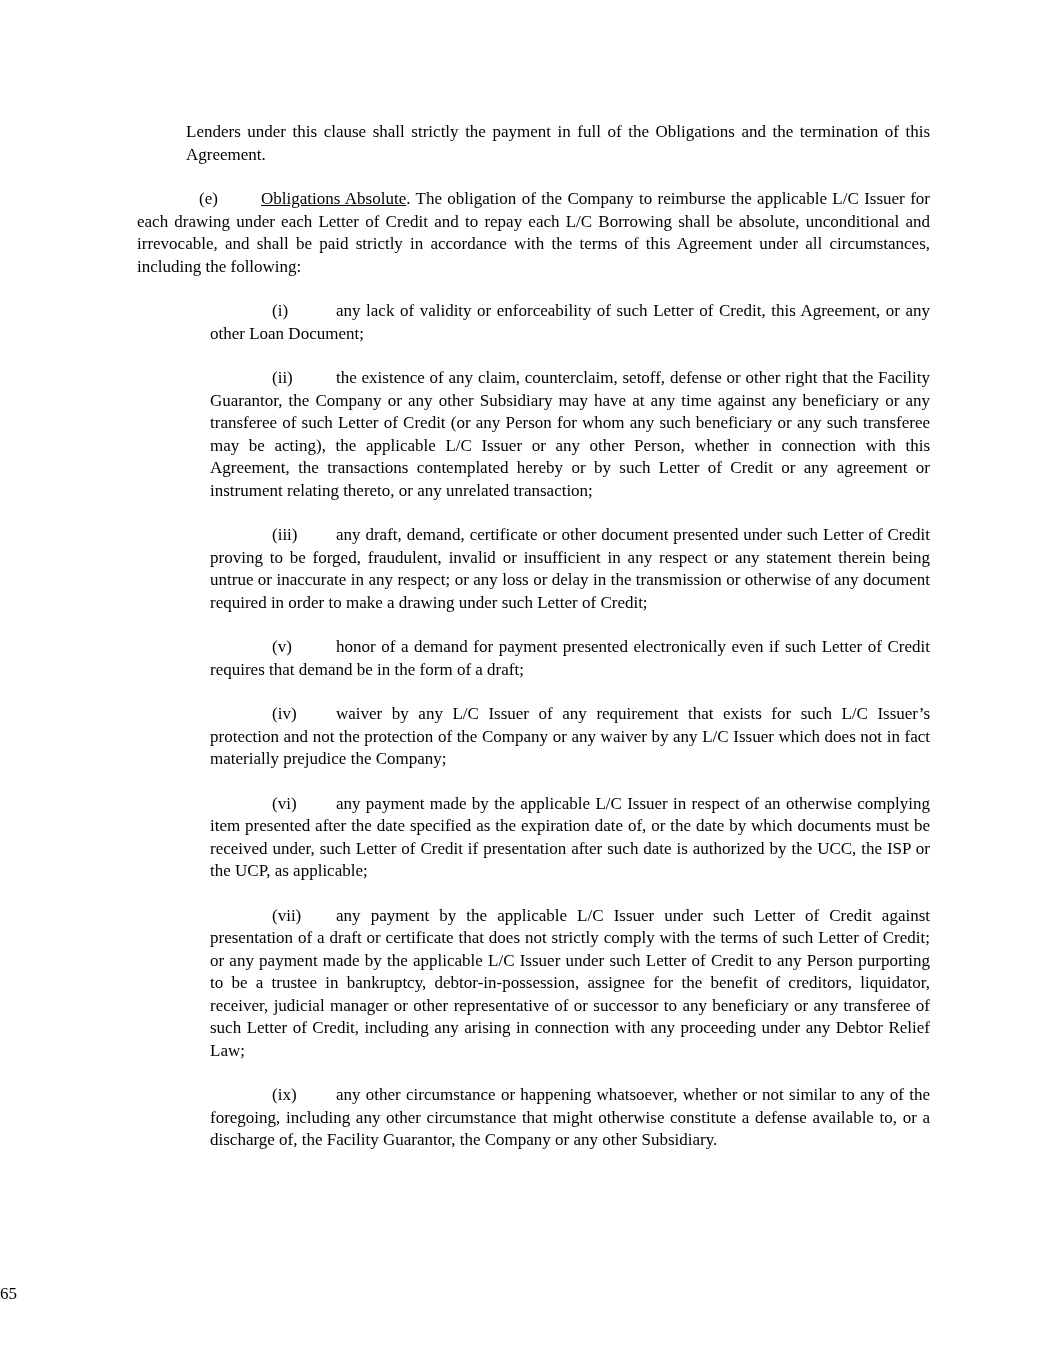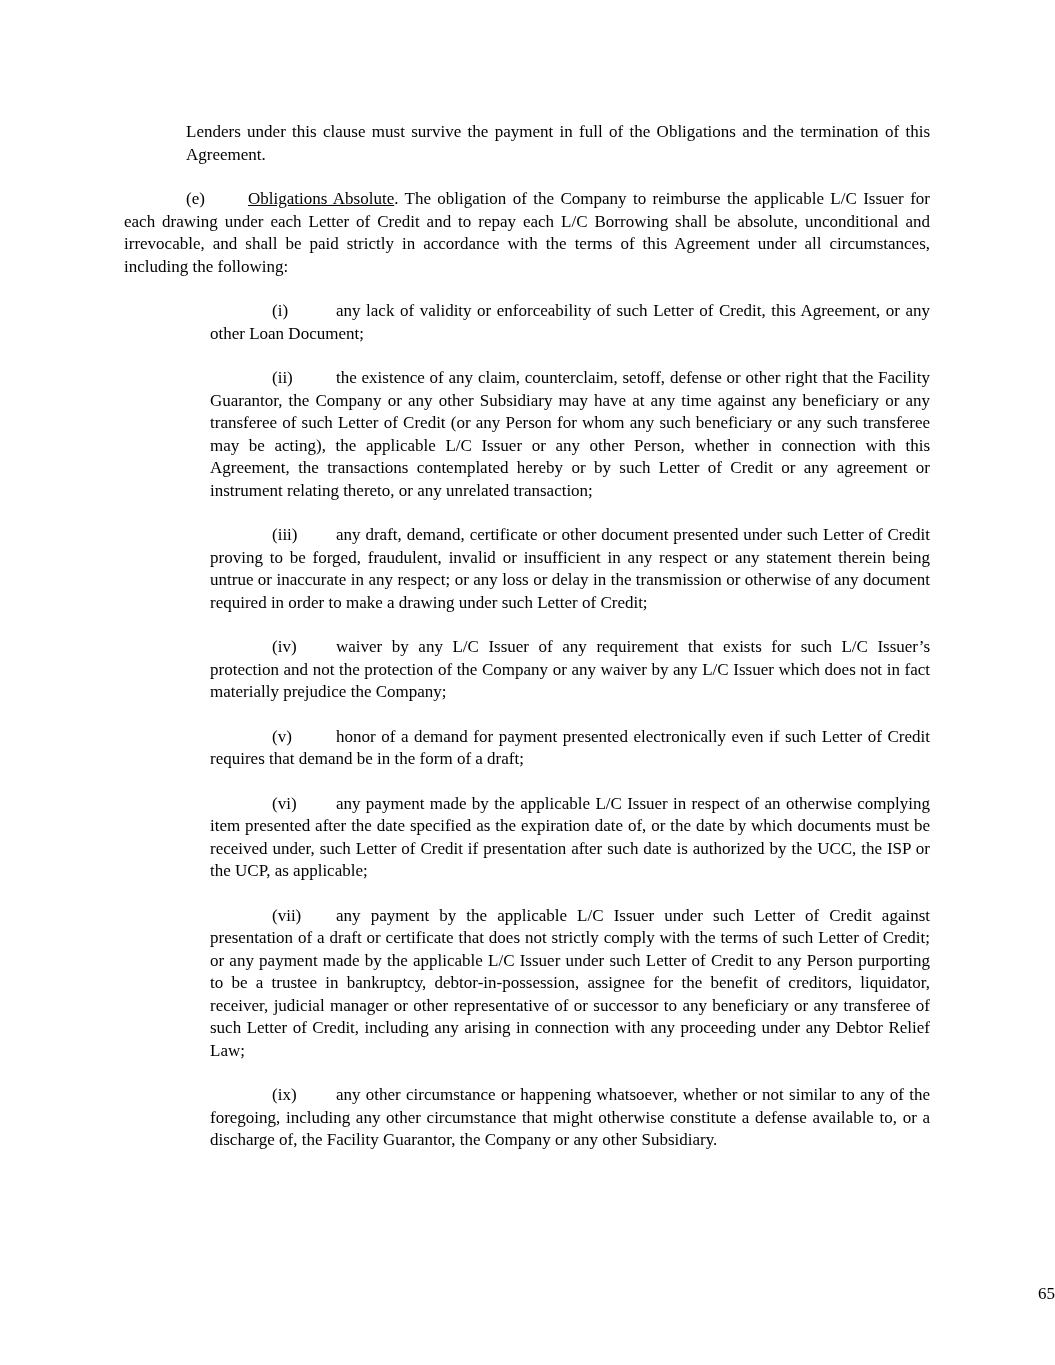--- a/index.html
+++ b/index.html
@@ -16,46 +16,46 @@
     box-sizing: border-box;
     padding: 121px 125px 0 124px;
   }
   .page p {
     margin: 0 0 22px 0;
     text-align: justify;
   }
   
   p.cont { margin-left: 62px; }
   
-  p.lettered { text-indent: 62px; }
+  p.lettered { text-indent: 62px; margin-left: 13px; }
   
   p.item { margin-left: 86px; text-indent: 62px; }
   .para-label { display: inline-block; text-indent: 0; }
   p.lettered .para-label { width: 62px; }
   p.item .para-label { width: 64px; }
   .underlined { text-decoration: underline; }
   .page-number {
     position: absolute;
     left: 0;
     right: 0;
     bottom: 60px;
-    text-align: right;
+    text-align: left;
     text-indent: 0;
   }
 </style>
 </head>
 <body>
 
 <div class="page">
   <div id="document-body">
-      <p class="cont">Lenders under this clause must survive the payment in full of the Obligations and the termination of this Agreement.</p>
+      <p class="cont">Lenders under this clause shall strictly the payment in full of the Obligations and the termination of this Agreement.</p>
       <p class="lettered"><span class="para-label">(e)</span><span class="underlined">Obligations Absolute</span>. The obligation of the Company to reimburse the applicable L/C Issuer for each drawing under each Letter of Credit and to repay each L/C Borrowing shall be absolute, unconditional and irrevocable, and shall be paid strictly in accordance with the terms of this Agreement under all circumstances, including the following:</p>
       <p class="item"><span class="para-label">(i)</span>any lack of validity or enforceability of such Letter of Credit, this Agreement, or any other Loan Document;</p>
       <p class="item"><span class="para-label">(ii)</span>the existence of any claim, counterclaim, setoff, defense or other right that the Facility Guarantor, the Company or any other Subsidiary may have at any time against any beneficiary or any transferee of such Letter of Credit (or any Person for whom any such beneficiary or any such transferee may be acting), the applicable L/C Issuer or any other Person, whether in connection with this Agreement, the transactions contemplated hereby or by such Letter of Credit or any agreement or instrument relating thereto, or any unrelated transaction;</p>
       <p class="item"><span class="para-label">(iii)</span>any draft, demand, certificate or other document presented under such Letter of Credit proving to be forged, fraudulent, invalid or insufficient in any respect or any statement therein being untrue or inaccurate in any respect; or any loss or delay in the transmission or otherwise of any document required in order to make a drawing under such Letter of Credit;</p>
+      <p class="item"><span class="para-label">(v)</span>honor of a demand for payment presented electronically even if such Letter of Credit requires that demand be in the form of a draft;</p>
       <p class="item"><span class="para-label">(iv)</span>waiver by any L/C Issuer of any requirement that exists for such L/C Issuer’s protection and not the protection of the Company or any waiver by any L/C Issuer which does not in fact materially prejudice the Company;</p>
-      <p class="item"><span class="para-label">(v)</span>honor of a demand for payment presented electronically even if such Letter of Credit requires that demand be in the form of a draft;</p>
       <p class="item"><span class="para-label">(vi)</span>any payment made by the applicable L/C Issuer in respect of an otherwise complying item presented after the date specified as the expiration date of, or the date by which documents must be received under, such Letter of Credit if presentation after such date is authorized by the UCC, the ISP or the UCP, as applicable;</p>
       <p class="item"><span class="para-label">(vii)</span>any payment by the applicable L/C Issuer under such Letter of Credit against presentation of a draft or certificate that does not strictly comply with the terms of such Letter of Credit; or any payment made by the applicable L/C Issuer under such Letter of Credit to any Person purporting to be a trustee in bankruptcy, debtor-in-possession, assignee for the benefit of creditors, liquidator, receiver, judicial manager or other representative of or successor to any beneficiary or any transferee of such Letter of Credit, including any arising in connection with any proceeding under any Debtor Relief Law;</p>
       <p class="item"><span class="para-label">(ix)</span>any other circumstance or happening whatsoever, whether or not similar to any of the foregoing, including any other circumstance that might otherwise constitute a defense available to, or a discharge of, the Facility Guarantor, the Company or any other Subsidiary.</p>
     </div>
   <div class="page-number">65</div>
 </div>
 
 </body></html>

